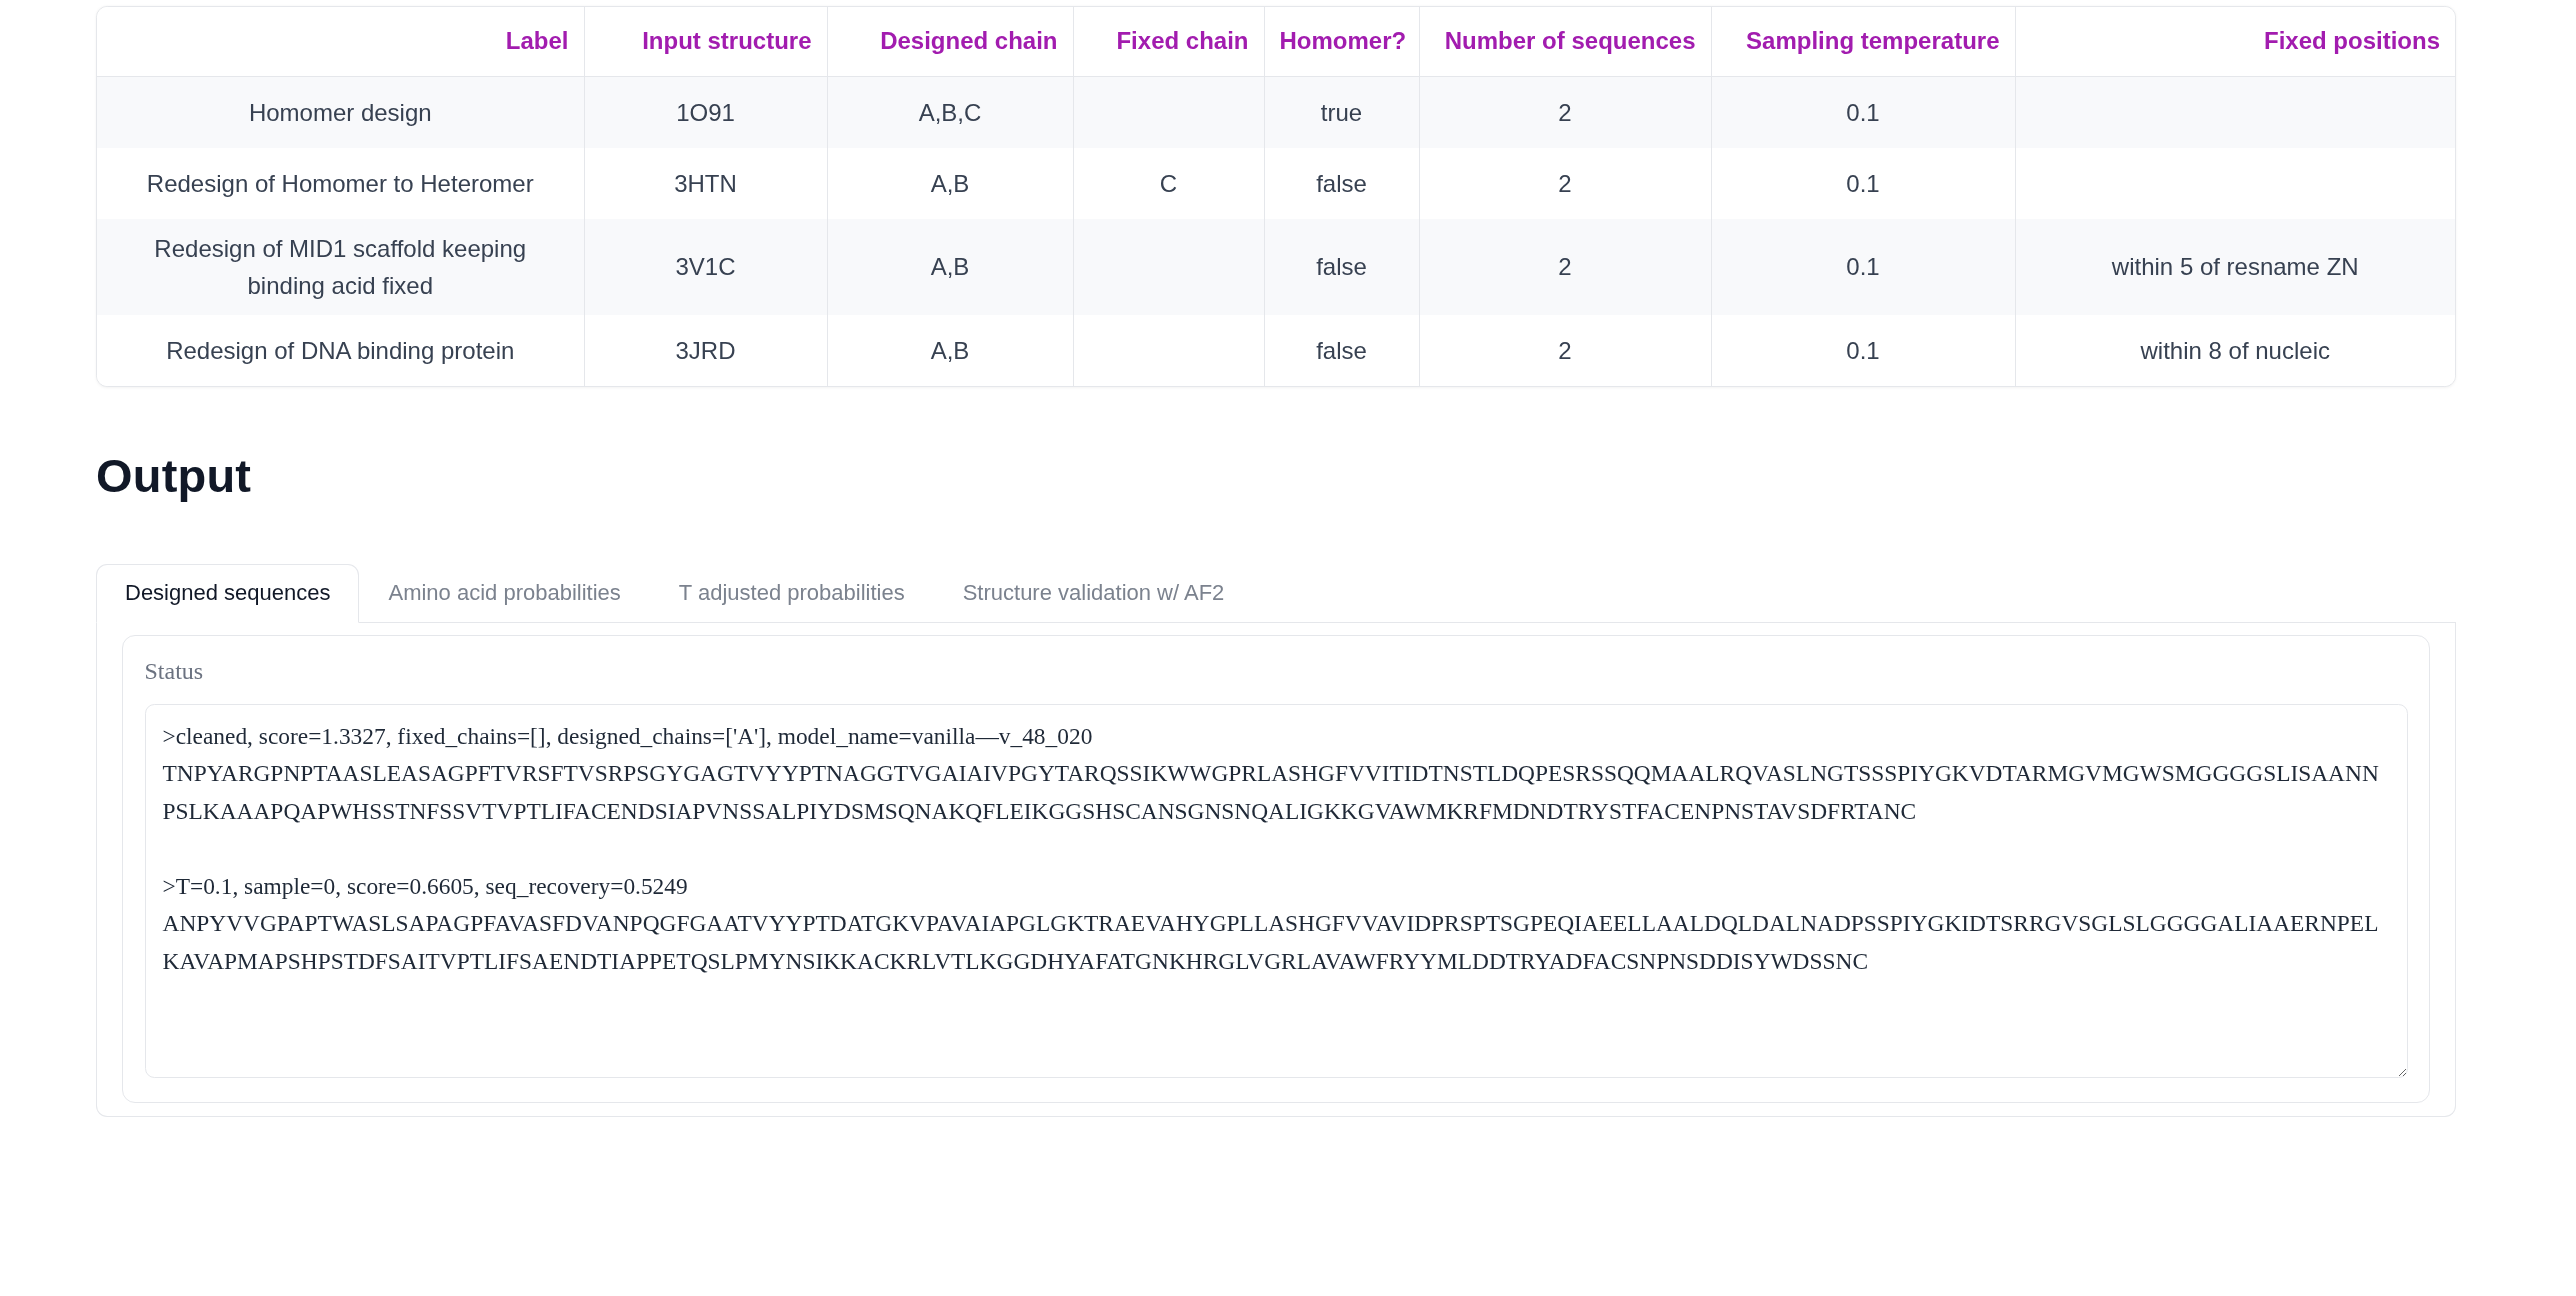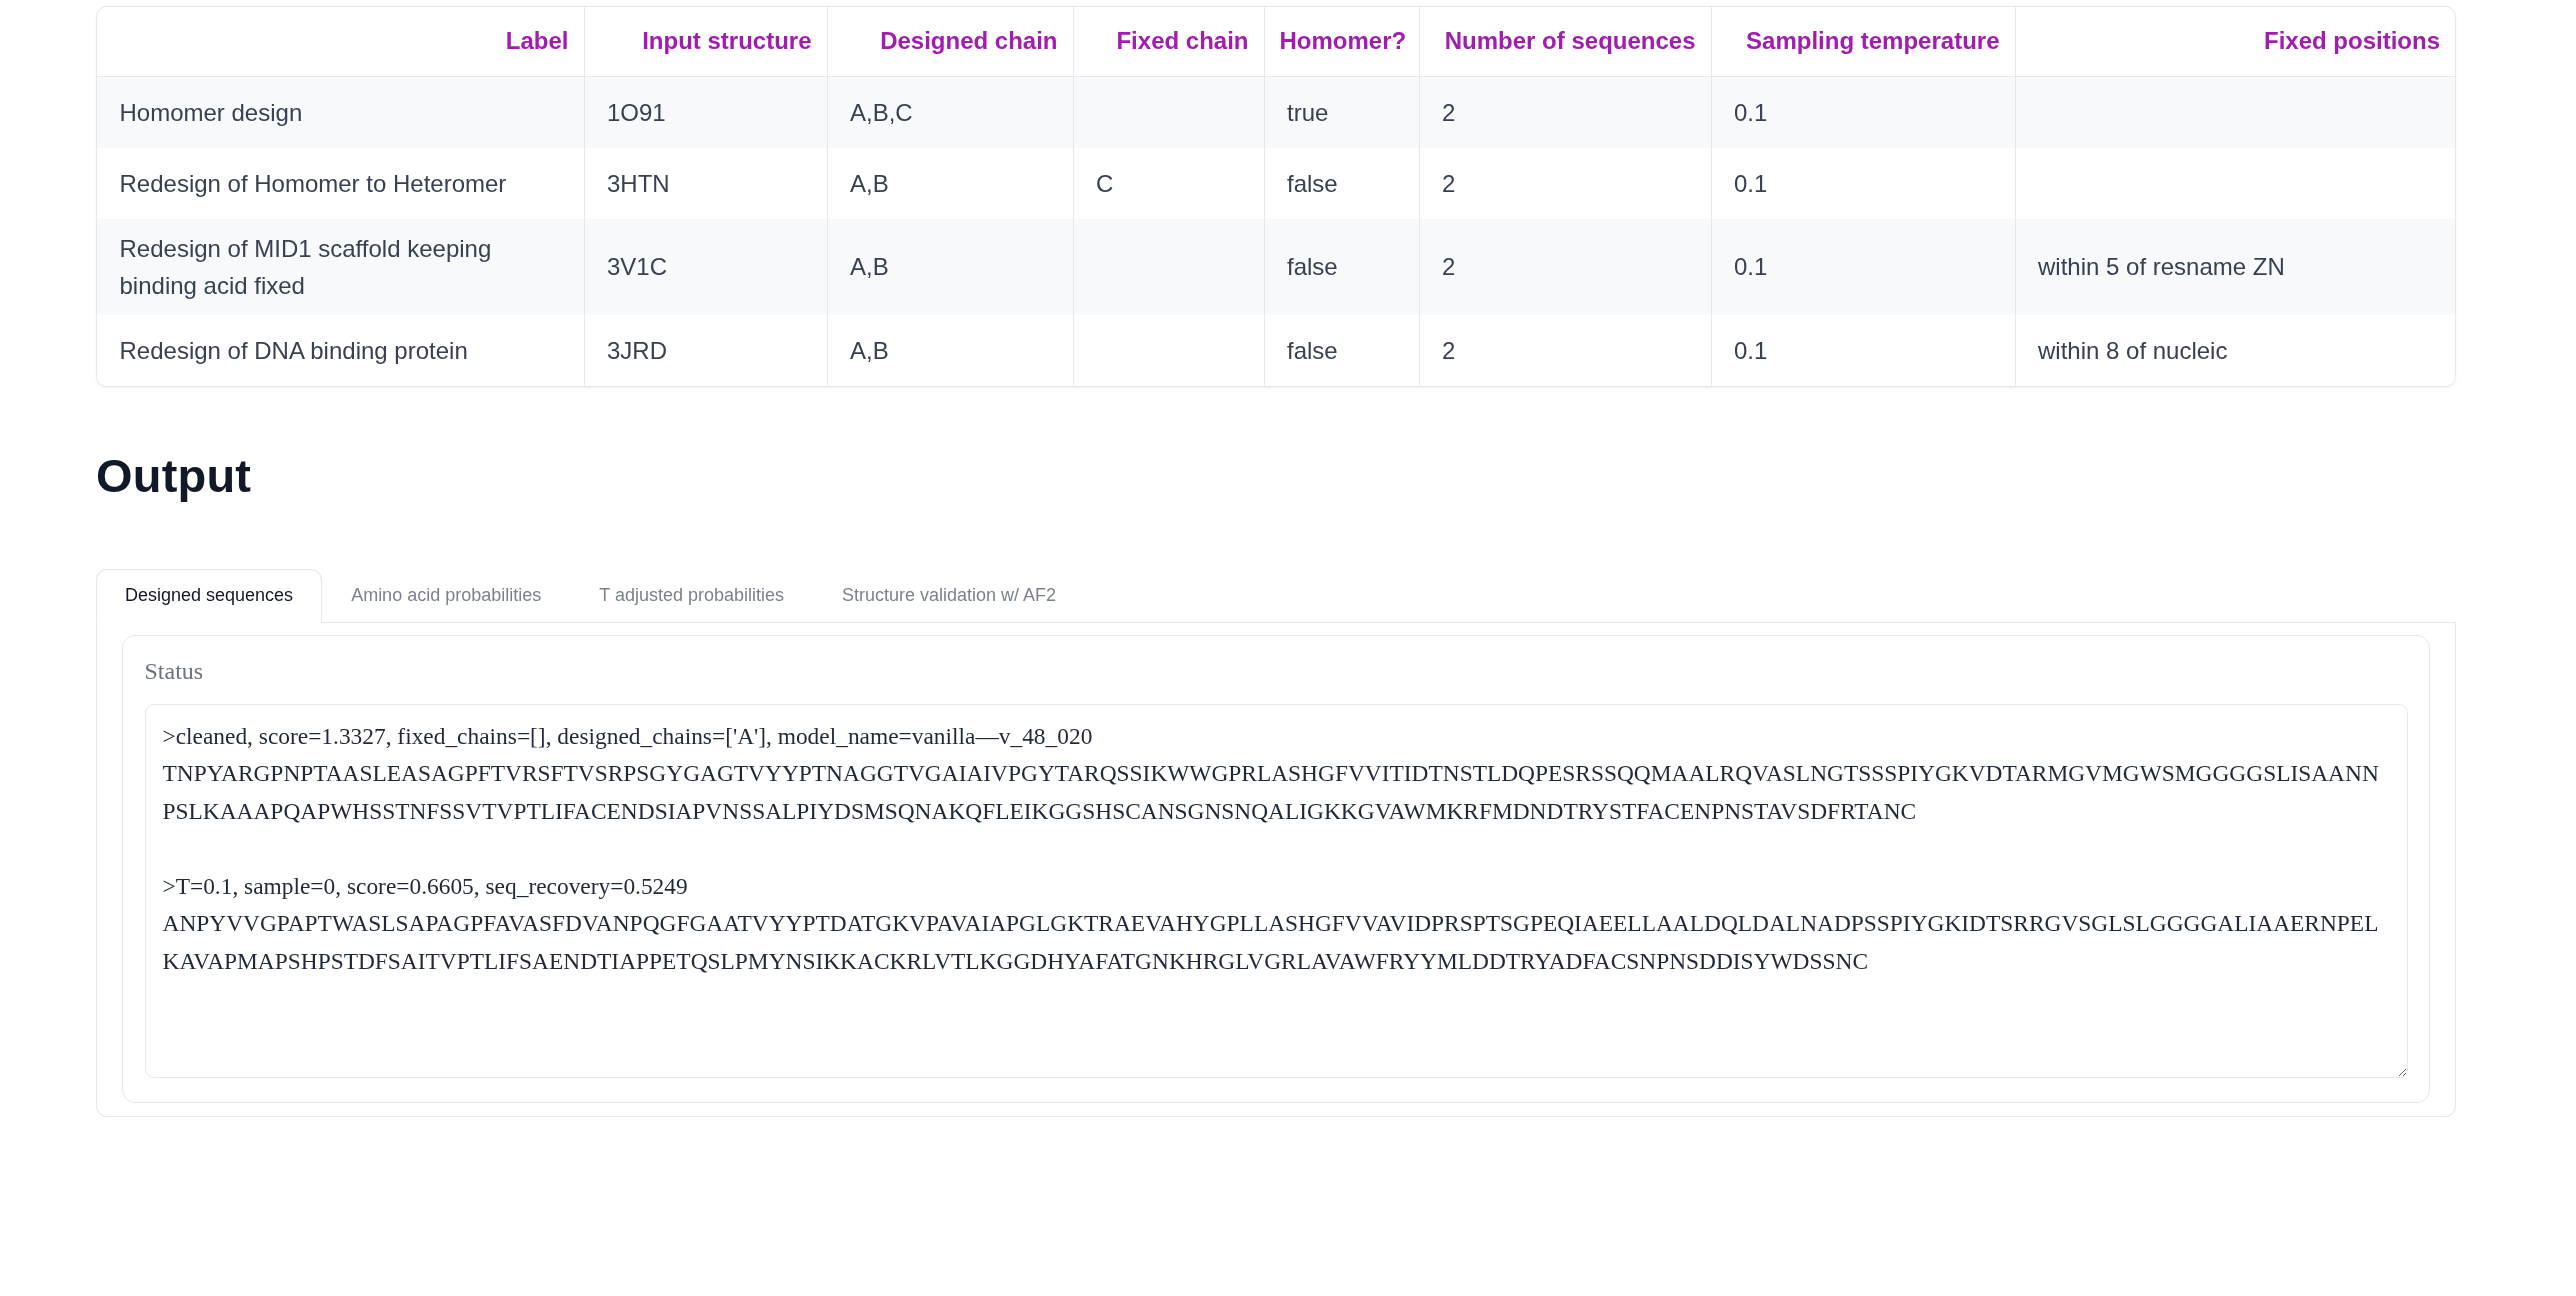--- a/index.html
+++ b/index.html
@@ -36,21 +36,21 @@
     height: 70px;
     font-size: 24px; font-weight: 700; color: #a21caf;
     text-align: right; vertical-align: middle;
     background: #fff;
     border-bottom: 0.9px solid #e5e7eb;
     padding: 7.5px 15px;
   }
   table.examples td {
     height: 71px;
     font-size: 24px; color: #374151;
-    text-align: left; vertical-align: middle;
+    text-align: center; vertical-align: middle;
     padding: 11.2px 22.5px;
     line-height: 1.55;
     cursor: pointer;
   }
   table.examples th:not(:last-child),
   table.examples td:not(:last-child) { border-right: 0.9px solid #e5e7eb; }
   table.examples tbody tr:nth-child(odd)  td { background: #f8f9fb; }
   table.examples tbody tr:nth-child(even) td { background: #ffffff; }
 
   col.c-label  { width: 487px; }
@@ -71,21 +71,21 @@
 
   .tabs-area { margin-top: 58px; }
   .tab-nav {
     display: flex; align-items: flex-end;
     border-bottom: 0.9px solid #e5e7eb;
     height: 62px;
   }
   .tab-btn {
     background: transparent; border: 0.9px solid transparent;
     font-family: inherit;
-    font-size: 18px; color: #7b828e;
+    font-size: 22px; color: #7b828e;
     padding: 15px 28px 16px 28px;
     margin-bottom: -0.9px;
     cursor: pointer;
     white-space: nowrap;
     text-align: right;
   }
   .tab-btn.active {
     background: #ffffff;
     border: 0.9px solid #e5e7eb;
     border-bottom-color: #ffffff;

